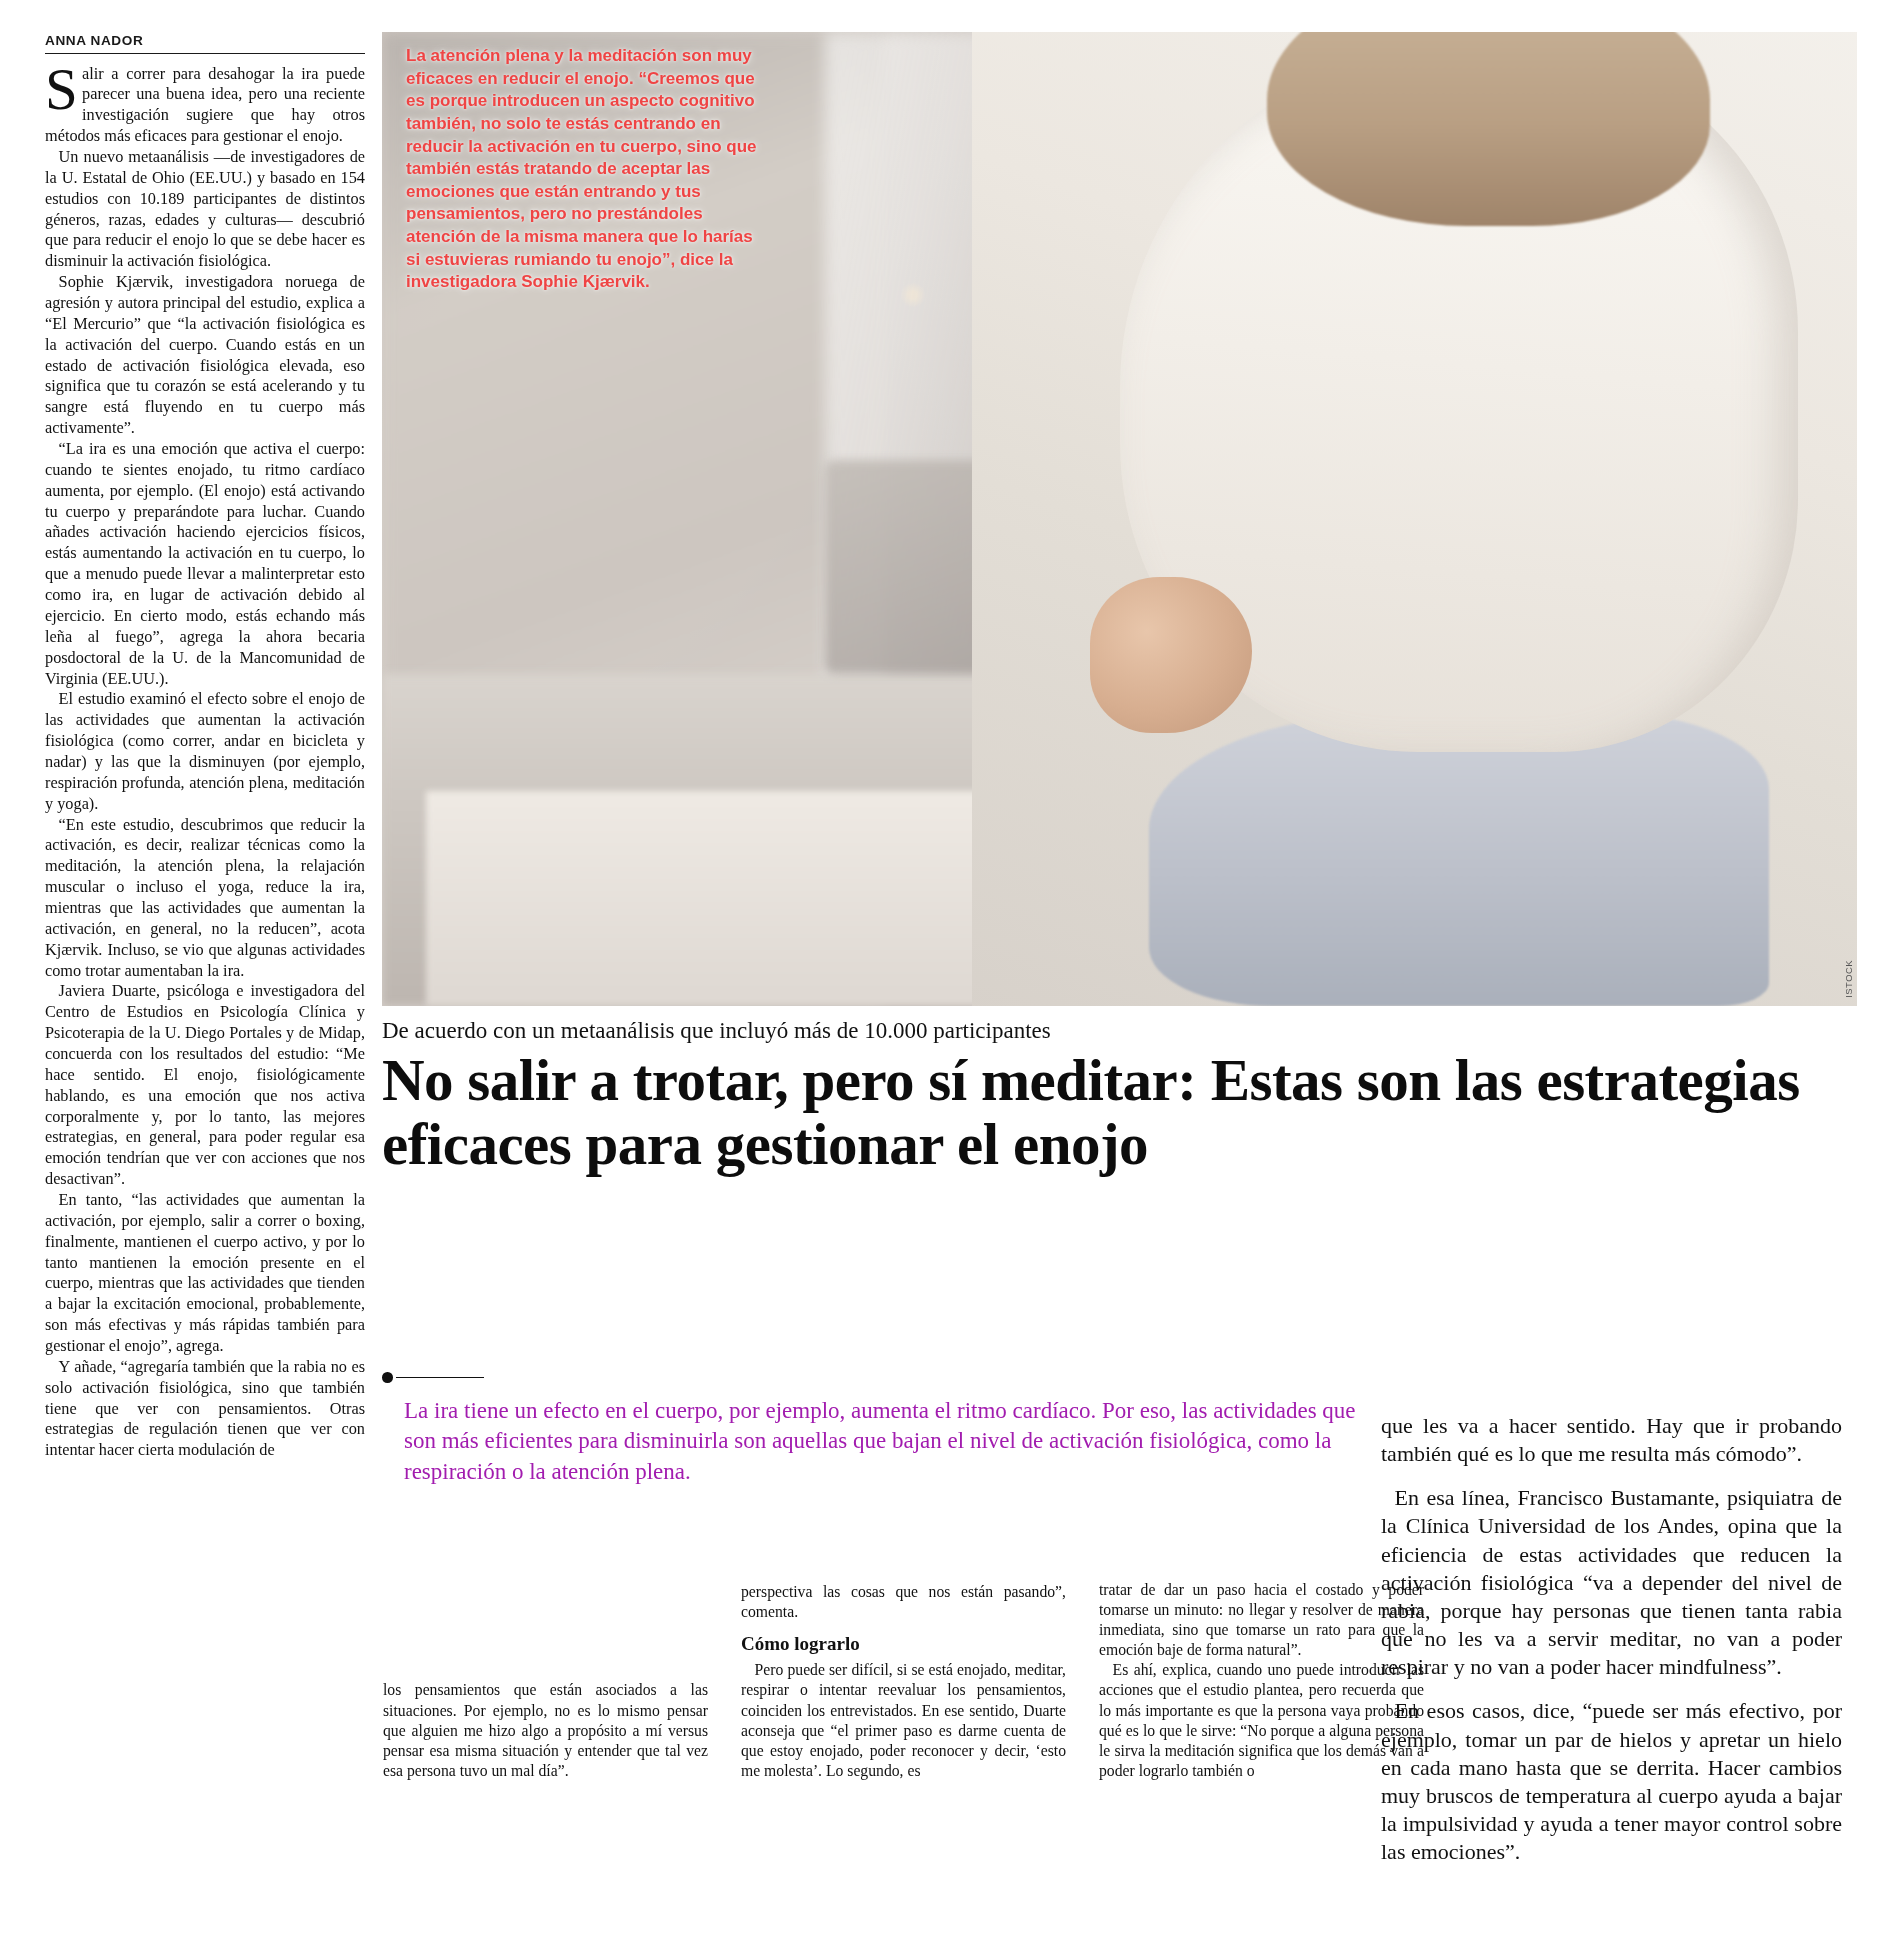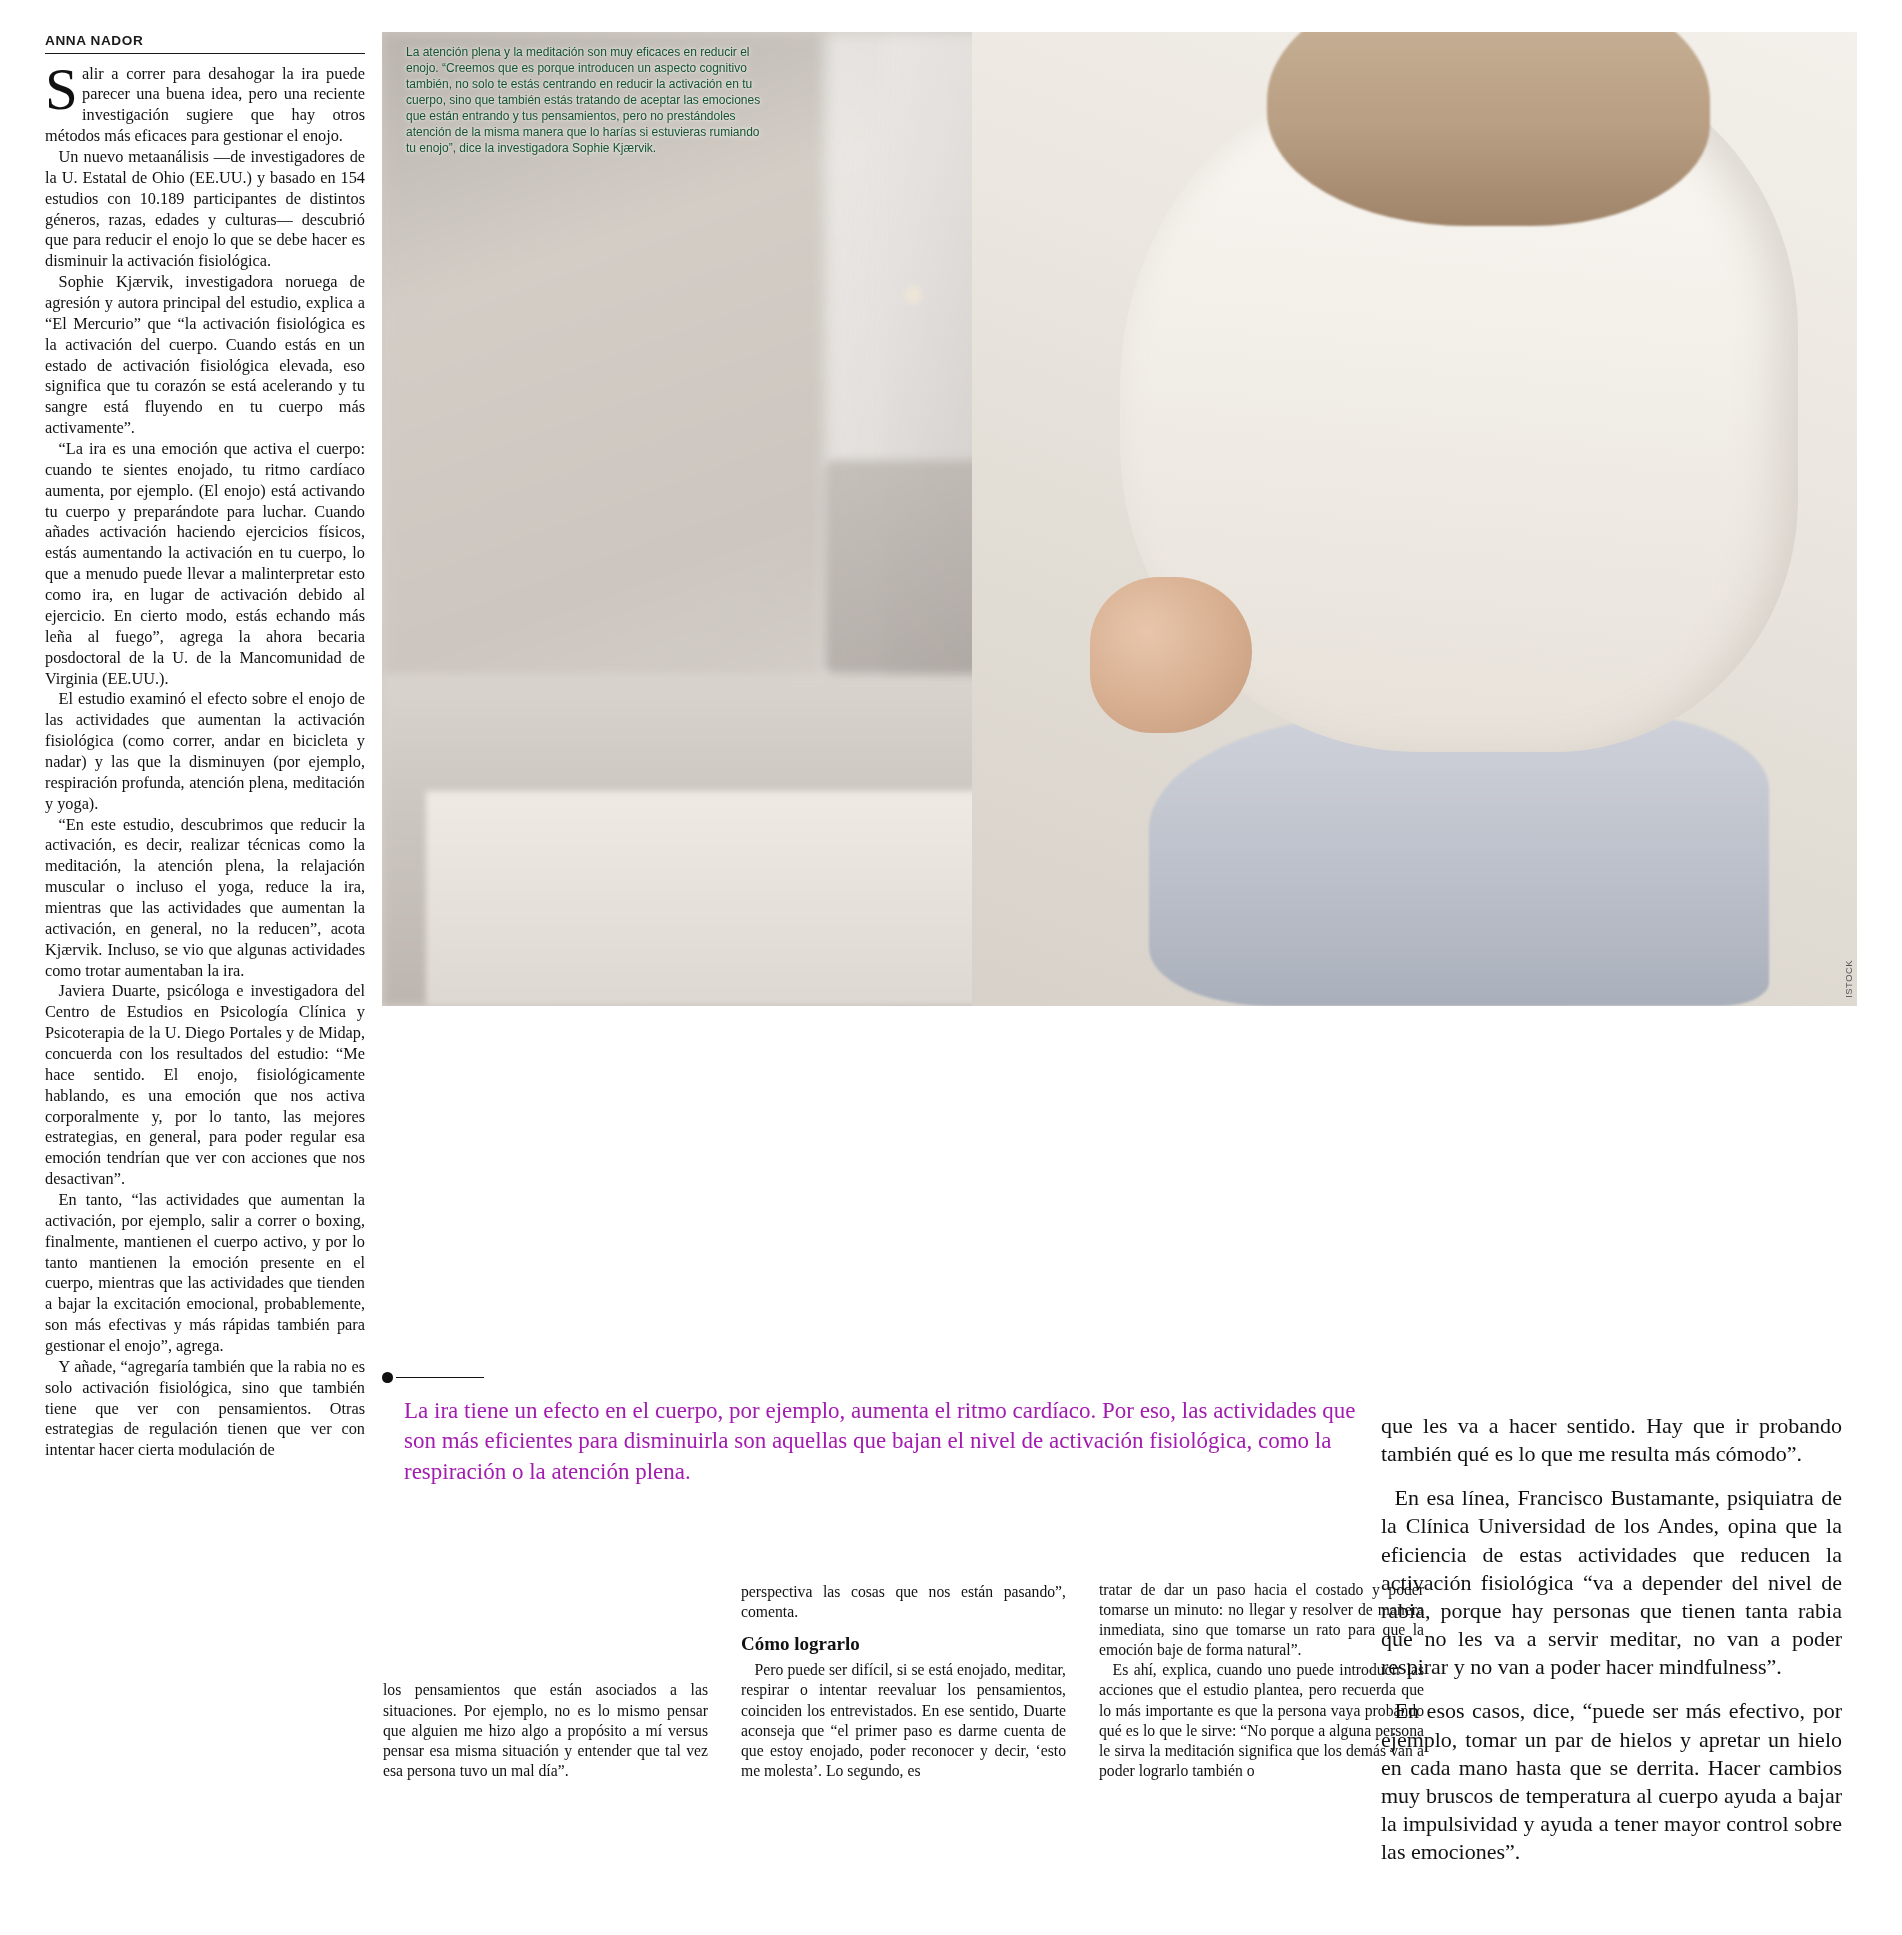--- a/index.html
+++ b/index.html
@@ -153,24 +153,24 @@
     filter: blur(4.7px);
     opacity: .8;
   }
 
   .pullquote {
     position: absolute;
     left: 24px;
     top: 13.6px;
     width: 362px;
     font-family: "Liberation Sans", sans-serif;
-    font-weight: normal;
-    font-size: 12px;
+    font-weight: bold;
+    font-size: 17px;
     line-height: 1.33;
-    color: #14532d;
+    color: #ef4444;
     text-shadow: 0 0 3.1px rgba(255,255,255,0.85), 0 0 8.4px rgba(255,255,255,0.7);
   }
 
   .credit {
     position: absolute;
     right: 3.1px;
     bottom: 7.3px;
     font-family: "Liberation Sans", sans-serif;
     font-size: 9.4px;
     letter-spacing: 0.5px;
@@ -304,20 +304,24 @@
       <div class="person"></div>
       <div class="legs"></div>
       <div class="sweater"></div>
       <div class="hair"></div>
       <div class="hand"></div>
     </div>
     <div class="pullquote">La atención plena y la meditación son muy eficaces en reducir el enojo. “Creemos que es porque introducen un aspecto cognitivo también, no solo te estás centrando en reducir la activación en tu cuerpo, sino que también estás tratando de aceptar las emociones que están entrando y tus pensamientos, pero no prestándoles atención de la misma manera que lo harías si estuvieras rumiando tu enojo”, dice la investigadora Sophie Kjærvik.</div>
     <div class="credit">ISTOCK</div>
   </div>
 
+  <div class="headline-block">
+    <p class="kicker">De acuerdo con un metaanálisis que incluyó más de 10.000 participantes</p>
+    <h1 class="headline">No salir a trotar, pero sí meditar: Estas son las estrategias eficaces para gestionar el enojo</h1>
+  </div>
 
   <div class="rule-dot">
     <span class="dot"></span>
     <span class="line"></span>
   </div>
 
   <div class="standfirst">La ira tiene un efecto en el cuerpo, por ejemplo, aumenta el ritmo cardíaco. Por eso, las actividades que son más eficientes para disminuirla son aquellas que bajan el nivel de activación fisiológica, como la respiración o la atención plena.</div>
 
   <div class="right-col-extra">
     <p class="noindent">que les va a hacer sentido. Hay que ir probando también qué es lo que me resulta más cómodo”.</p>

